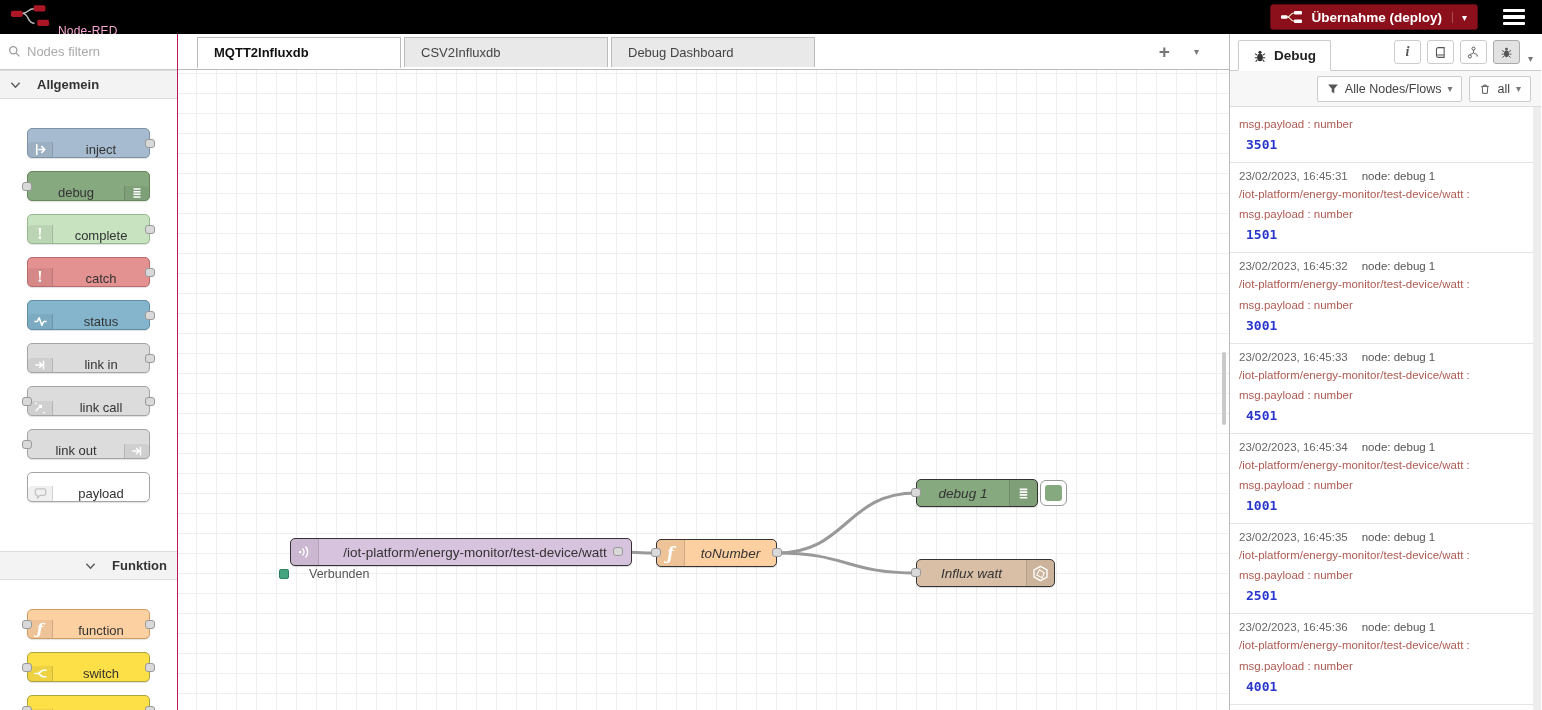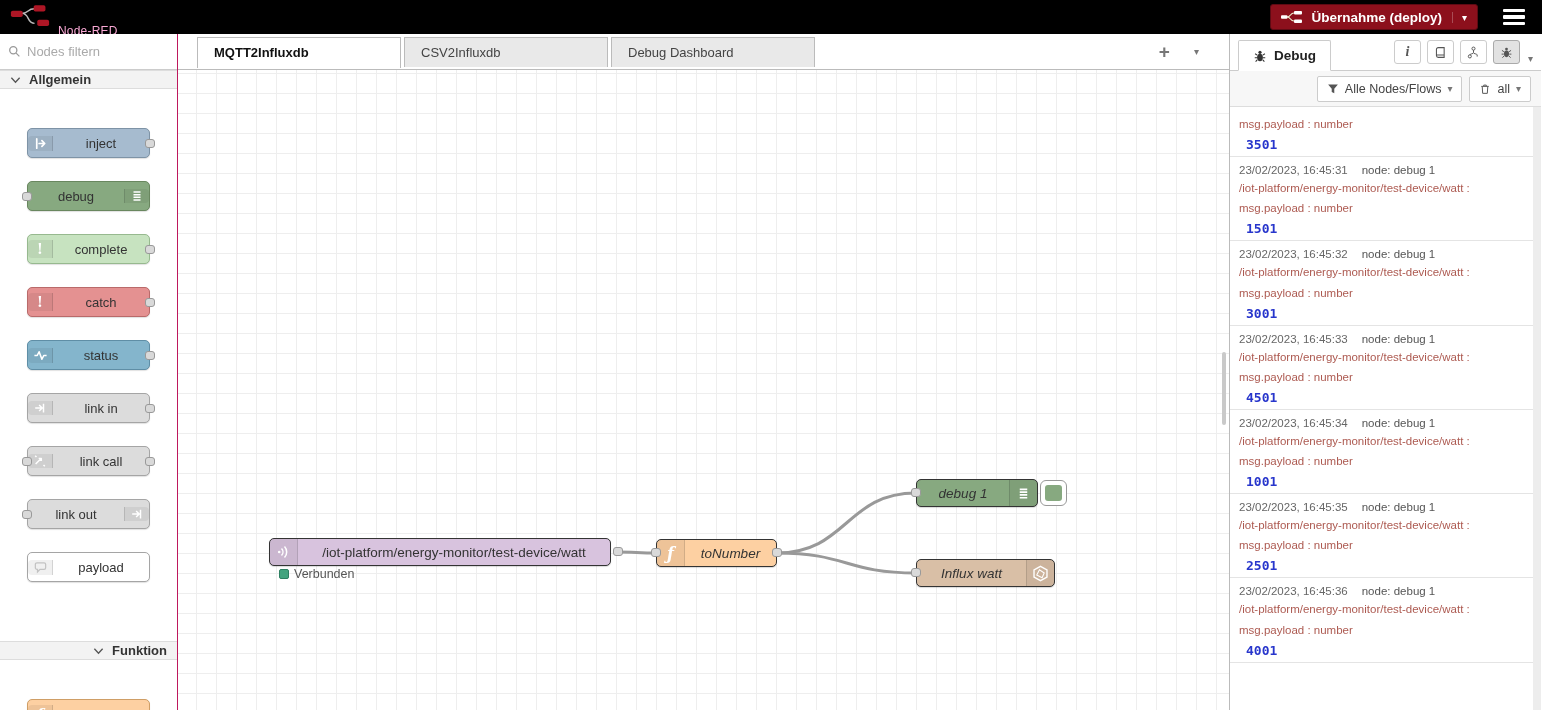--- a/index.html
+++ b/index.html
@@ -19,23 +19,23 @@
   
   .main { display:flex; height:676px; }
   .palette { width:178px; border-right:1px solid #be185d; background:#fff; overflow:hidden; }
   .canvas-col { width:1051px; position:relative; }
   .sidebar { width:312px; border-left:1px solid #bbb; background:#fff; display:flex; flex-direction:column; }
 
   
   .search-row { height:36px; border-bottom:1px solid #ccc; display:flex; align-items:center; gap:6px; padding:0 8px; }
   .search-row input { border:none; outline:none; font-size:13px; color:#444; width:130px; }
   .search-row input::placeholder { color:#aaa; }
-  .psection-header { height:19px; background:#f3f3f3; border-top:1px solid #ddd; border-bottom:1px solid #ddd; display:flex; align-items:center; gap:8px; padding:0 10px; font-size:13px; font-weight:bold; color:#333; cursor:pointer; }
+  .psection-header { height:29px; background:#f3f3f3; border-top:1px solid #ddd; border-bottom:1px solid #ddd; display:flex; align-items:center; gap:16px; padding:0 10px; font-size:13px; font-weight:bold; color:#333; cursor:pointer; }
   .pitems { padding-top:16px; padding-bottom:8px; }
-  .pnode { position:relative; width:123px; height:30px; margin:23px auto; border:1px solid #999; border-radius:5px; display:flex; align-items:center; font-size:13px; color:#333; cursor:grab; box-shadow:0 1px 1px rgba(0,0,0,.12); }
+  .pnode { position:relative; width:123px; height:30px; margin:13px auto; border:1px solid #999; border-radius:5px; display:flex; align-items:flex-end; font-size:13px; color:#333; cursor:grab; box-shadow:0 1px 1px rgba(0,0,0,.12); }
   .picon { width:25px; flex:0 0 25px; display:flex; align-items:center; justify-content:center; background:rgba(0,0,0,.06); }
   .picon.left { border-right:1px solid rgba(0,0,0,.12); border-radius:4px 0 0 4px; }
   .picon.right { border-left:1px solid rgba(0,0,0,.12); border-radius:0 4px 4px 0; }
   .plabel { flex:1; display:flex; align-items:center; justify-content:center; padding:0 6px; white-space:nowrap; }
   .port { position:absolute; width:10px; height:9px; background:#d9d9d9; border:1px solid #999; border-radius:3px; }
   .pnode .port.in  { left:-6px;  top:10px; }
   .pnode .port.out { right:-6px; top:10px; }
   .excl { color:#fff; font-weight:bold; font-size:16px; font-family:"Liberation Serif",serif; }
   .fnglyph { color:#fff; font-style:italic; font-weight:bold; font-size:15px; font-family:"DejaVu Serif",serif; }
 
@@ -63,41 +63,41 @@
     background-image:linear-gradient(#eee 1px,transparent 1px),linear-gradient(90deg,#eee 1px,transparent 1px);
     background-size:20px 20px; background-position:18px 3px; }
   .wires { position:absolute; left:0; top:0; }
   .fnode { position:absolute; height:28px; border:1px solid; border-radius:5px; display:flex; align-items:stretch; font-size:13.5px; color:#333; cursor:pointer; box-shadow:0 1px 1px rgba(0,0,0,.15); }
   .fnode .nicon { width:28px; flex:0 0 28px; display:flex; align-items:center; justify-content:center; background:rgba(0,0,0,.06); }
   .fnode .nicon.left { border-right:1px solid rgba(0,0,0,.12); border-radius:4px 0 0 4px; }
   .fnode .nicon.right { border-left:1px solid rgba(0,0,0,.12); border-radius:0 4px 4px 0; }
   .fnode .nlabel { flex:1; display:flex; align-items:center; justify-content:center; padding:13px 8px; white-space:nowrap; }
   .fnode .nlabel.it { font-style:italic; }
   .cport { position:absolute; width:10px; height:9px; background:#d9d9d9; border:1px solid #999; border-radius:3px; z-index:3; }
-  .node-status { position:absolute; display:flex; align-items:center; gap:5px; font-size:12.5px; color:#555; }
+  .node-status { position:absolute; display:flex; align-items:center; gap:20px; font-size:12.5px; color:#555; }
   .status-dot { width:10px; height:10px; border-radius:2px; background:#43a47f; border:1px solid #2e8062; }
   .dbg-toggle { position:absolute; width:27px; height:26px; background:#fff; border:1px solid #999; border-radius:6px; cursor:pointer; display:flex; align-items:center; justify-content:center; }
   .dbg-toggle .inner { width:17px; height:16px; background:#87a980; border-radius:3px; }
   .vscroll { position:absolute; right:3px; width:4px; background:#c9c9c9; border-radius:2px; }
 
   
   .sb-tabs { height:37px; background:#fff; border-bottom:1px solid #ccc; display:flex; align-items:flex-end; padding:0 8px; }
   .sb-tab { height:31px; margin-bottom:-1px; background:#fff; border:1px solid #ccc; border-bottom:1px solid #fff; border-radius:2px 2px 0 0; display:flex; align-items:center; gap:7px; padding:0 14px; font-size:13.5px; font-weight:bold; color:#222; z-index:2; cursor:pointer; }
   .sb-actions { margin-left:auto; display:flex; align-items:center; gap:6px; margin-bottom:6px; }
   .sb-btn { width:27px; height:24px; border:1px solid #ccc; border-radius:3px; background:#fff; display:flex; align-items:center; justify-content:center; color:#555; cursor:pointer; }
   .sb-btn.active { background:#e2e2e2; border-color:#aaa; }
   .sb-btn .i-glyph { font-family:"Liberation Serif",serif; font-weight:bold; font-style:italic; font-size:14px; }
   .sb-caret { margin-left:8px; margin-bottom:6px; }
 
   .filter-row { height:36px; background:#f7f7f7; border-bottom:1px solid #ddd; display:flex; align-items:center; justify-content:flex-end; gap:7px; padding:0 10px; }
   .filter-btn { height:26px; background:#fff; border:1px solid #ccc; border-radius:2px; display:flex; align-items:center; gap:6px; padding:0 9px; font-size:12.5px; color:#444; cursor:pointer; }
 
   .msgs { flex:1; position:relative; overflow:hidden; background:#fff; }
   .msg-scroll-track { position:absolute; right:0; top:0; bottom:0; width:8px; background:#ededed; }
-  .dmsg { border-bottom:1px solid #e4e4e4; padding:7px 22px 4px 9px; }
+  .dmsg { border-bottom:1px solid #e4e4e4; padding:7px 22px 10px 9px; }
   .dmsg .meta { display:flex; gap:14px; font-size:11.5px; margin-bottom:2px; }
   .dmsg .time { color:#666; }
   .dmsg .source { color:#555; }
   .dmsg .tline { color:#ad5a51; font-size:11.5px; line-height:1.75; }
   .dmsg .val { font-family:"DejaVu Sans Mono",monospace; font-weight:bold; color:#2836cc; font-size:13px; margin-top:3px; padding-left:7px; }
   svg { display:block; }
 </style>
 </head>
 <body>
 
@@ -305,21 +305,21 @@
       </div>
     </div>
 
     <div class="canvas">
       <svg class="wires" width="1051" height="640">
         <path d="M440 482 C455 482 462 483 478 483" stroke="#999" stroke-width="3" fill="none"></path>
         <path d="M599 483 C669 483 668 423 738 423" stroke="#999" stroke-width="3" fill="none"></path>
         <path d="M599 483 C669 483 668 503 738 503" stroke="#999" stroke-width="3" fill="none"></path>
       </svg>
 
-      <div class="fnode c-mqtt" style="left:91px; top:468px; width:342px;">
+      <div class="fnode c-mqtt" style="left:112px; top:468px; width:342px;">
         <span class="nicon left">
           <svg width="16" height="16" viewBox="0 0 16 16">
             <circle cx="3.2" cy="8" r="1.3" fill="#fff"></circle>
             <path d="M5.5 4.5a5 5 0 0 1 0 7 M8.5 2.5a8 8 0 0 1 0 11" stroke="#fff" stroke-width="1.5" fill="none"></path>
           </svg>
         </span>
         <span class="nlabel">/iot-platform/energy-monitor/test-device/watt</span>
       </div>
       <div class="node-status" style="left:101px; top:497px;">
         <span class="status-dot"></span>

